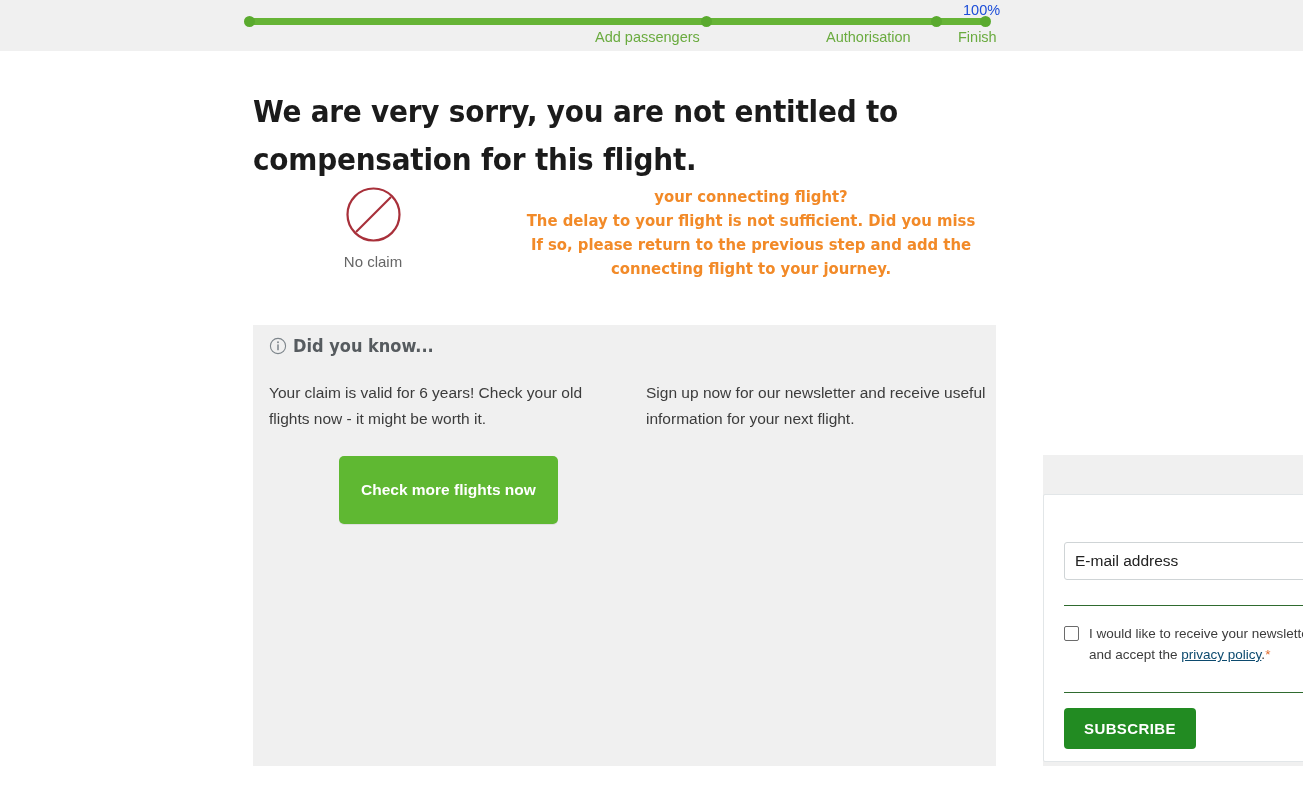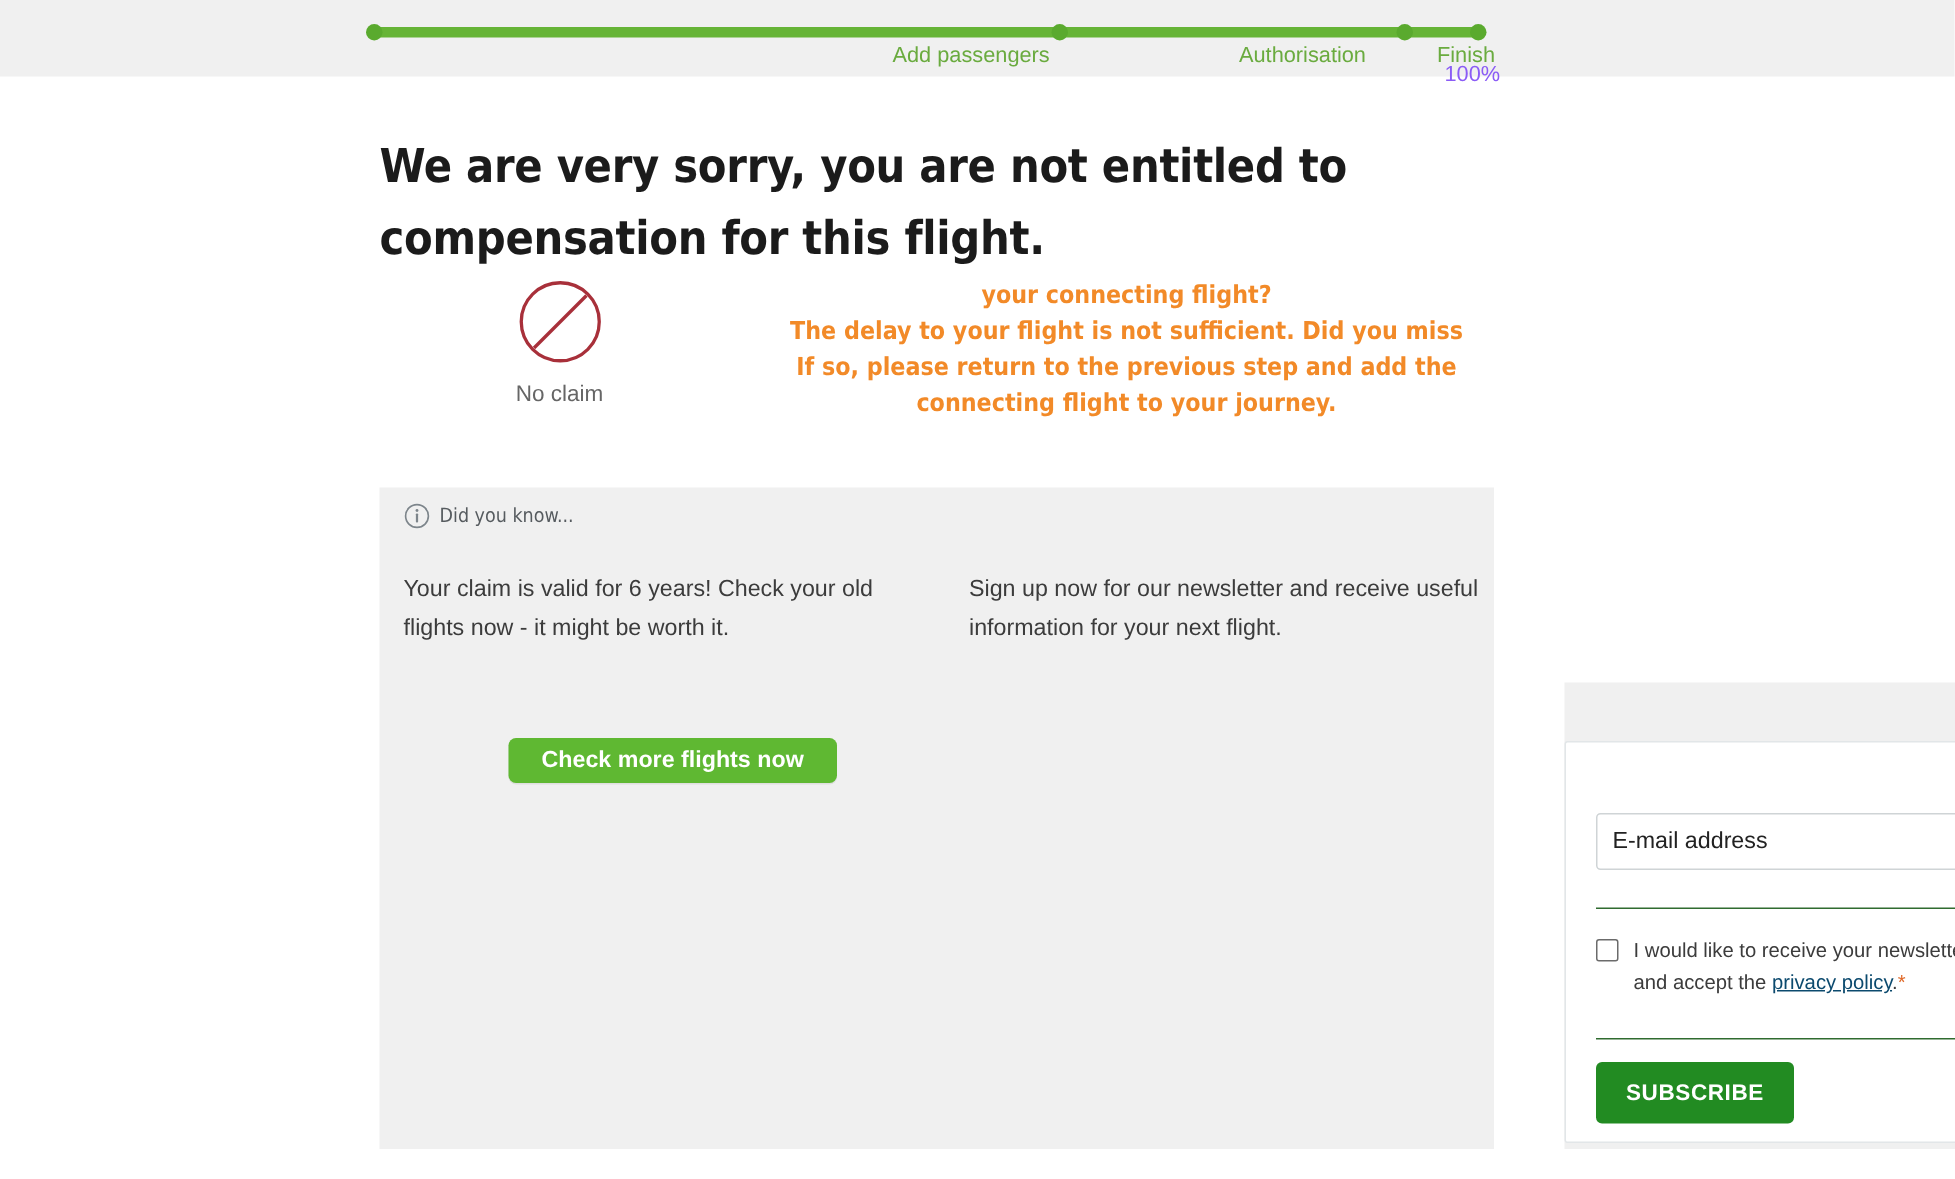--- a/index.html
+++ b/index.html
@@ -42,23 +42,22 @@
     color: #6aab3f;
     white-space: nowrap;
   }
   .pb-label.l1 { left: 595px; }
   .pb-label.l2 { left: 826px; }
   .pb-label.l3 { left: 958px; }
   .pb-percent {
     position: absolute;
     left: 963px; top: 2px;
     font-size: 14.5px;
-    color: #8b5cf6;
+    color: #1d4ed8;
     white-space: nowrap;
-    margin-top: 40px;
   }
 
   
   .headline {
     position: absolute;
     left: 253px; top: 66px;
     width: 760px;
     font-family: "DejaVu Sans Condensed", "Liberation Sans Narrow", "Liberation Sans", sans-serif;
     font-weight: 700;
     font-size: 31px;
@@ -102,51 +101,50 @@
     background: #f0f0f0;
   }
   .col-left  { position: absolute; left: 8px;  top: 0; width: 372px; height: 441px; }
   .col-right { position: absolute; left: 385px; top: 0; width: 358px; height: 441px; }
 
   .sect-title {
     position: absolute;
     top: 10px; left: 8px;
     display: flex; align-items: center;
     font-family: "DejaVu Sans Condensed", "Liberation Sans Narrow", "Liberation Sans", sans-serif;
-    font-weight: 400;
-    font-size: 13px;
+    font-weight: 700;
+    font-size: 18px;
     color: #565b5f;
     white-space: nowrap;
   }
   .sect-title .ico { margin-right: 6px; display: flex; align-items: center; }
 
   .sect-body {
     position: absolute;
     top: 55px; left: 8px;
     width: 352px;
     font-size: 15.5px;
     line-height: 26px;
     color: #3c3c3c;
   }
   .col-right .sect-body { width: 352px; }
 
   .btn-green {
     position: absolute;
     left: 78px; top: 131px;
-    padding: 6px 22px;
+    padding: 25px 22px;
     background: #5fb832;
     border: none;
     border-radius: 5px;
     color: #ffffff;
     font-size: 15.5px;
     font-weight: 700;
     cursor: pointer;
     font-family: "Liberation Sans", sans-serif;
     box-shadow: 0 1px 0 rgba(0,0,0,0.07);
-    margin-top: 36px;
   }
 
   
   .news-scrollhost {
     position: absolute;
     left: 405px; top: 130px;
     width: 338px; height: 311px;
     background: #f0f0f0;
   }
   .news-card {

